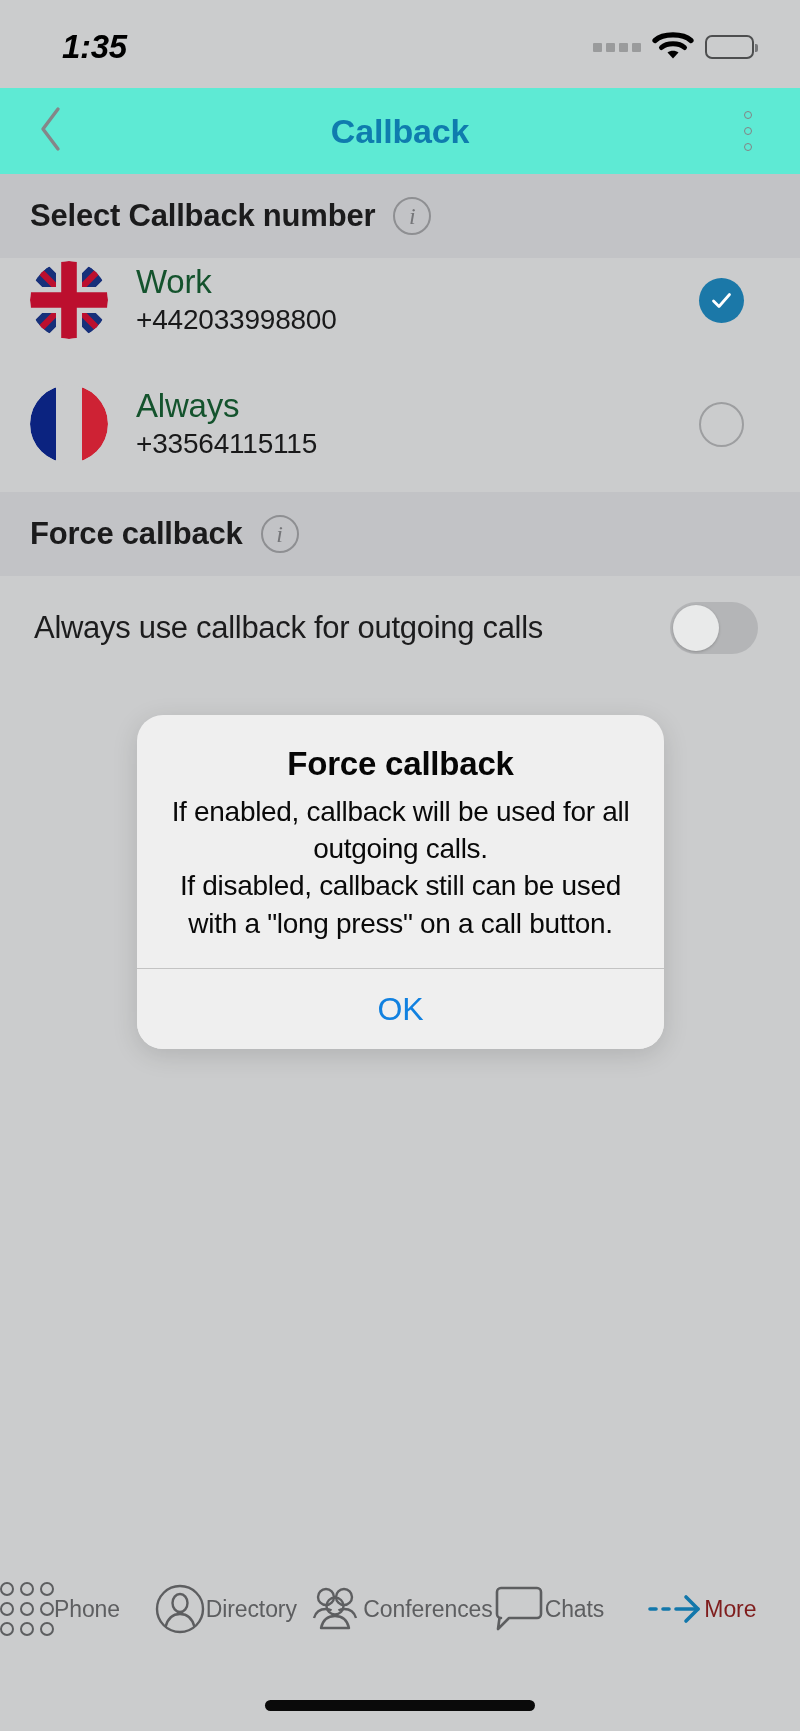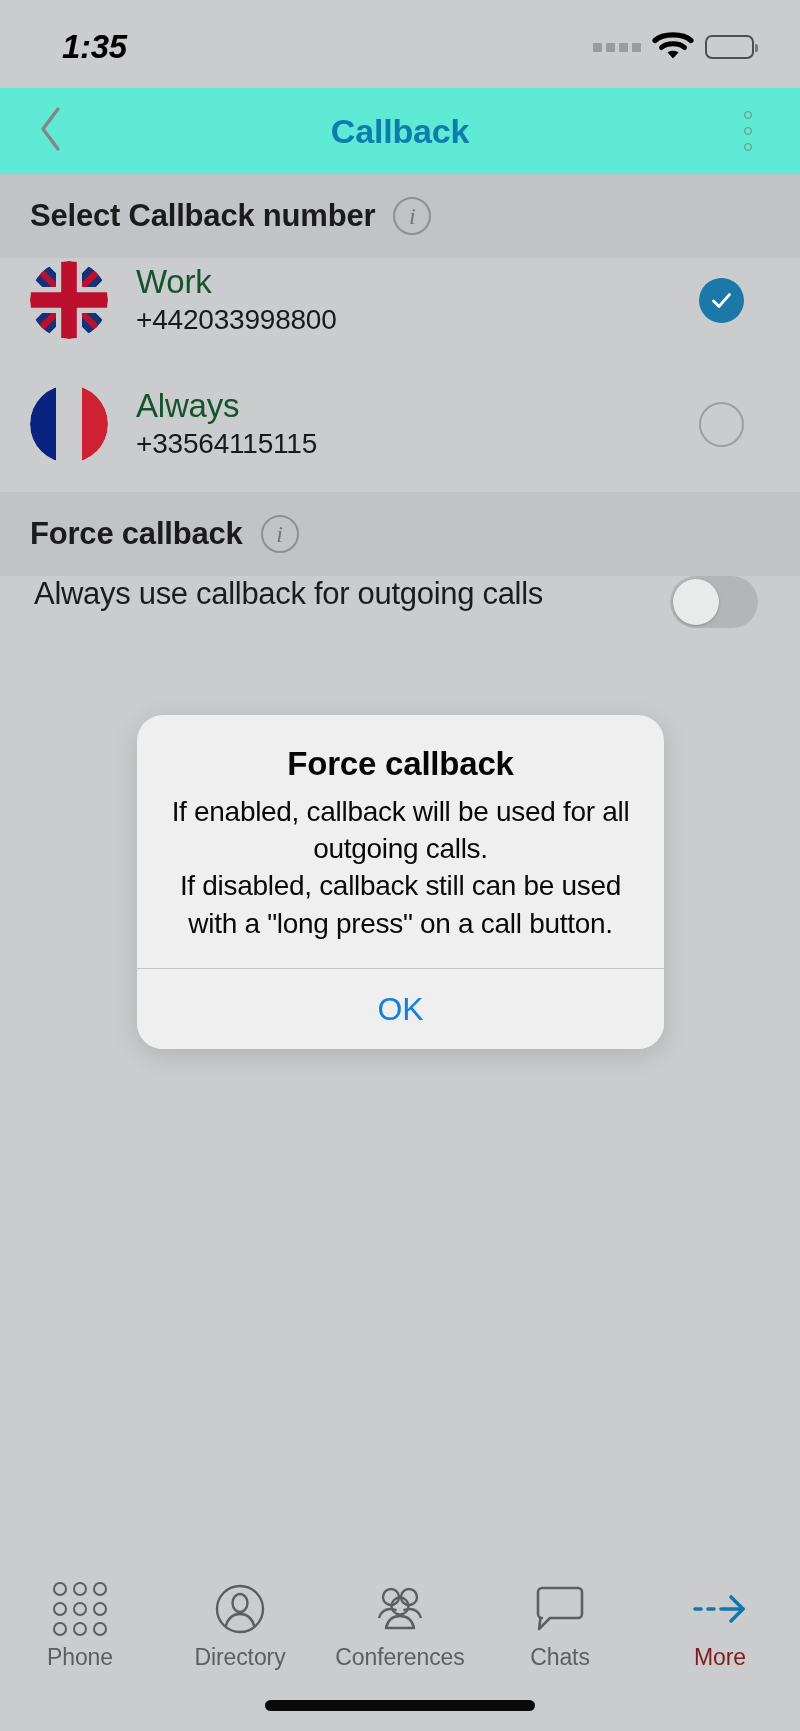--- a/index.html
+++ b/index.html
@@ -205,20 +205,21 @@
     background: transparent;
   }
 
   
   .toggle-row {
     position: absolute;
     left: 0;
     width: 800px;
     height: 104px;
     display: flex;
+    align-items: center;
     justify-content: space-between;
     padding: 0 42px 0 34px;
     box-sizing: border-box;
   }
   .toggle-label {
     font-size: 31px;
     color: #1c1c1d;
     letter-spacing: -0.3px;
   }
   .toggle {
@@ -291,23 +292,21 @@
     height: 164px;
     display: flex;
     align-items: flex-start;
     padding-top: 16px;
     box-sizing: border-box;
     background: #cbcccd;
   }
   .tab {
     flex: 1 1 0;
     display: flex;
-    flex-direction: column;
-    align-items: center;
-    gap: 9px;
+    align-items: center;
   }
   .tab-icon {
     height: 52px;
     display: flex;
     align-items: center;
     justify-content: center;
   }
   .tab-label {
     font-size: 23px;
     color: #5d5e60;

